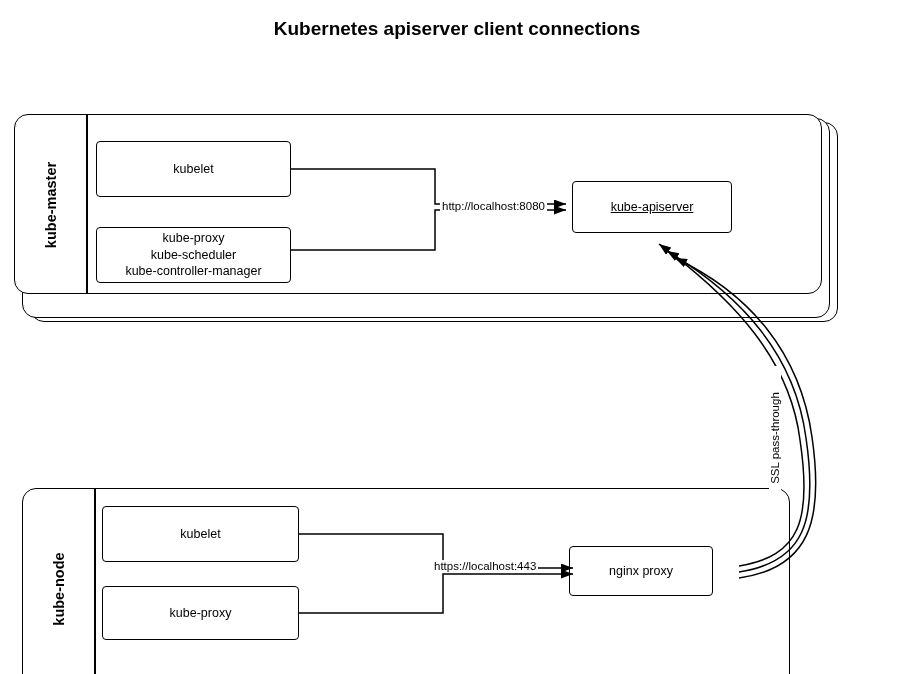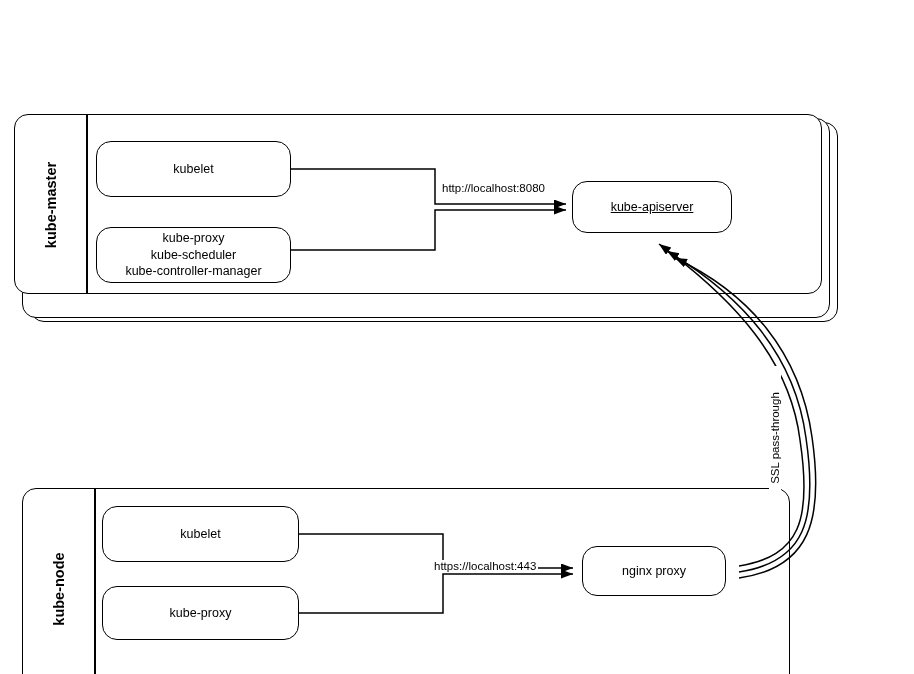--- a/index.html
+++ b/index.html
@@ -32,21 +32,21 @@
     position: absolute;
     box-sizing: border-box;
     border: 1.6px solid #000000;
     border-radius: 14px;
     background: #ffffff;
   }
   .inner-box {
     position: absolute;
     box-sizing: border-box;
     border: 1.6px solid #000000;
-    border-radius: 15px;
+    border-radius: 4px;
     background: #ffffff;
     display: flex;
     align-items: center;
     justify-content: center;
     text-align: center;
     font-size: 12.5px;
     color: #000000;
     line-height: 1.35;
   }
   .vrule {
@@ -80,20 +80,21 @@
     width: 914px;
     height: 674px;
     pointer-events: none;
   }
 </style>
 </head>
 <body>
 
 <div id="canvas">
 
+  <div id="title">Kubernetes apiserver client connections</div>
 
   <div class="group-stack">
     <div class="rrect" style="left:30px; top:122px; width:808px; height:200px;"></div>
     <div class="rrect" style="left:22px; top:118px; width:808px; height:200px;"></div>
     <div class="rrect" style="left:14px; top:114px; width:808px; height:180px;"></div>
 
     <div class="vrule" style="left:86px; top:114px; height:180px;"></div>
 
     <div class="vlabel" style="left:-1px; top:197px; width:104px; text-align:center; transform: rotate(-90deg);">kube-master</div>
 
@@ -120,21 +121,21 @@
     <div class="vlabel" style="left:7px; top:581px; width:104px; text-align:center; transform: rotate(-90deg);">kube-node</div>
 
     <div class="inner-box" style="left:102px; top:506px; width:197px; height:56px;">
       <span>kubelet</span>
     </div>
 
     <div class="inner-box" style="left:102px; top:586px; width:197px; height:54px;">
       <span>kube-proxy</span>
     </div>
 
-    <div class="inner-box" style="left:582px; top:546px; width:144px; height:50px;">
+    <div class="inner-box" style="left:569px; top:546px; width:144px; height:50px;">
       <span>nginx proxy</span>
     </div>
   </div>
 
   <svg class="wires" viewBox="0 0 914 674">
     <defs>
       <marker id="arrow" markerWidth="9" markerHeight="9" refX="8" refY="3" orient="auto" markerUnits="strokeWidth">
         <path d="M0,0 L8,3 L0,6 z" fill="#000000"></path>
       </marker>
     </defs>
@@ -147,19 +148,19 @@
       <path d="M299,534 L443,534 L443,568 L573,568" marker-end="url(#arrow)"></path>
 
       <path d="M299,613 L443,613 L443,574 L573,574" marker-end="url(#arrow)"></path>
 
       <path d="M739,566 C800,556 812,520 800,440 C790,360 735,300 659,244" marker-end="url(#arrow)"></path>
       <path d="M739,572 C805,562 818,520 806,438 C795,355 742,296 667,251" marker-end="url(#arrow)"></path>
       <path d="M739,578 C810,568 824,520 812,437 C800,352 749,293 675,258" marker-end="url(#arrow)"></path>
     </g>
   </svg>
 
-  <div class="edge-label" style="left:440px; top:182px;">http://localhost:8080</div>
+  <div class="edge-label" style="left:440px; top:200px;">http://localhost:8080</div>
 
   <div class="edge-label" style="left:432px; top:560px;">https://localhost:443</div>
 
   <div class="edge-label rot" style="left:703px; top:432px; width:140px; text-align:center; transform: rotate(-90deg);">SSL pass-through</div>
 
 </div>
 
 </body></html>

